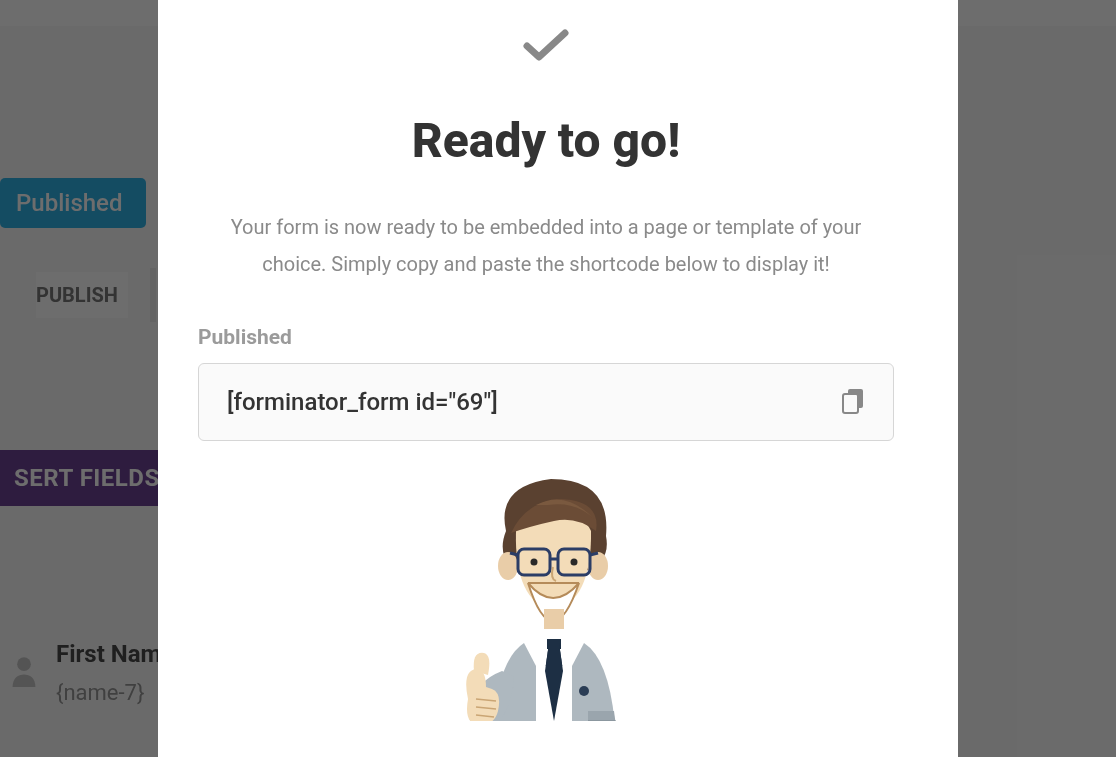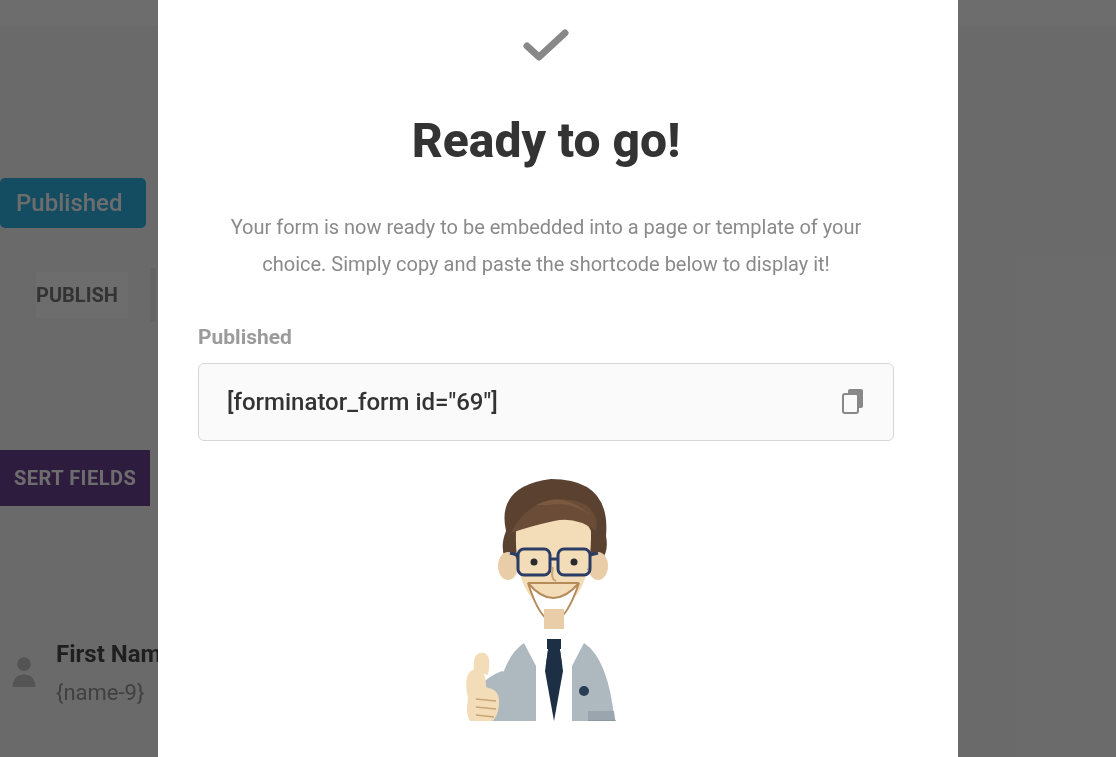--- a/index.html
+++ b/index.html
@@ -63,21 +63,21 @@
   .bg-insert {
     position: absolute;
     left: 0;
     top: 450px;
     height: 56px;
     background: #5b2a86;
     color: #fff;
     display: flex;
     align-items: center;
     padding: 0 14px;
-    font-size: 20px;
+    font-size: 24px;
     font-weight: 700;
     letter-spacing: 0.5px;
   }
   .bg-field {
     position: absolute;
     left: 0;
     top: 640px;
     display: flex;
     align-items: center;
     gap: 18px;
@@ -202,21 +202,21 @@
 
   <div class="bg-field">
     <span class="bg-person-icon">
       <svg width="28" height="32" viewBox="0 0 24 28" fill="currentColor">
         <circle cx="12" cy="8" r="6"></circle>
         <path d="M2 28 C2 20 7 17 12 17 C17 17 22 20 22 28 Z"></path>
       </svg>
     </span>
     <div class="bg-field-text">
       <span class="bg-field-label">First Nam</span>
-      <span class="bg-field-sub">{name-9}</span>
+      <span class="bg-field-sub">{name-7}</span>
     </div>
   </div>
 </div>
 
 <div class="overlay"></div>
 
 <div class="modal">
 
   <span class="check-icon">
     <svg width="46" height="36" viewBox="0 0 46 36" fill="none" stroke="currentColor" stroke-width="7" stroke-linecap="round" stroke-linejoin="round">

